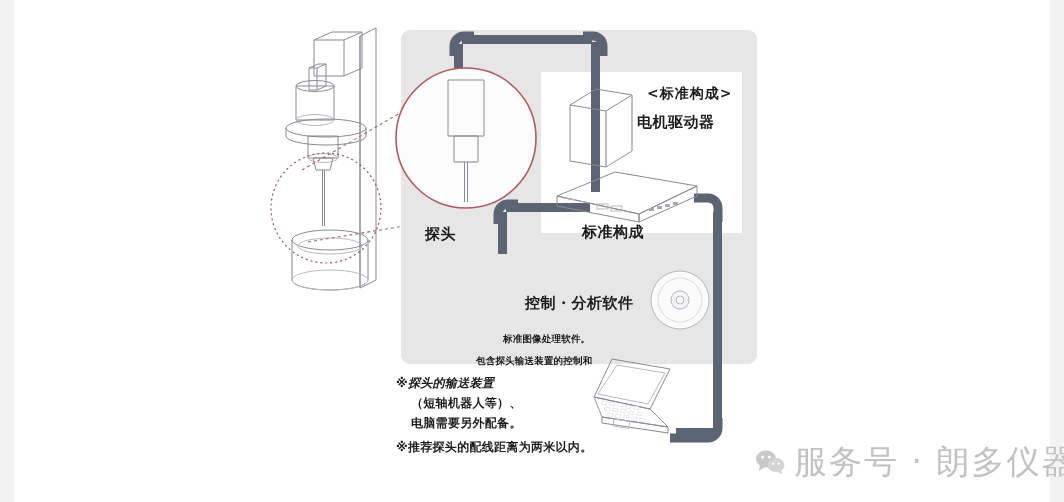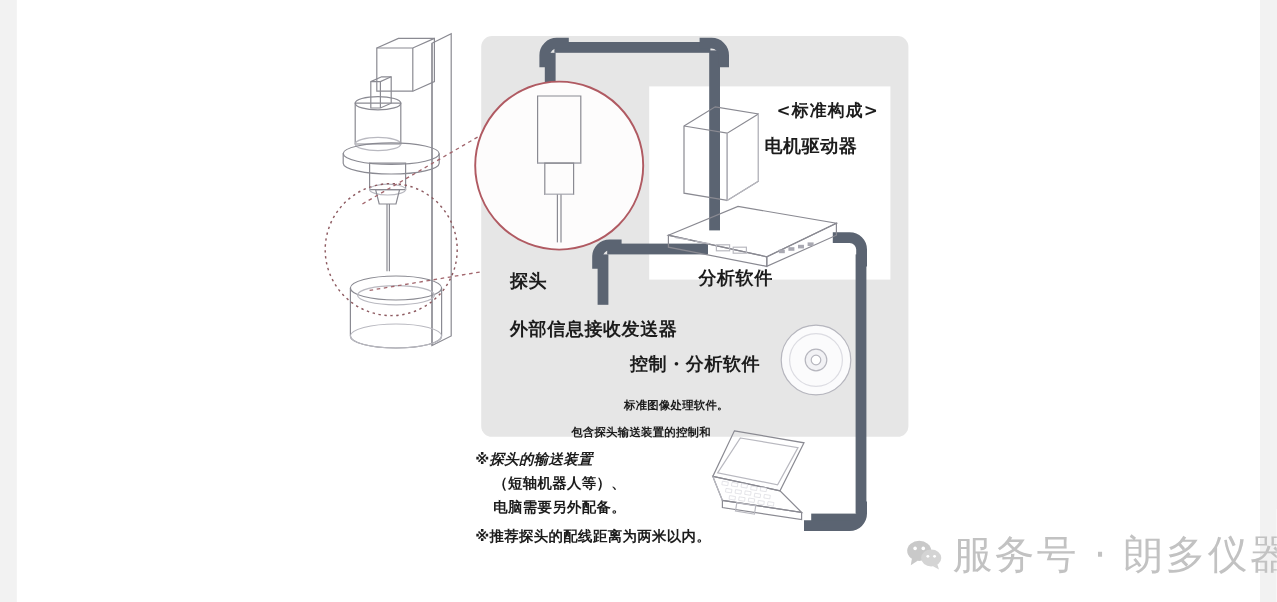--- a/index.html
+++ b/index.html
@@ -197,31 +197,30 @@
       <rect x="68" y="63" width="5" height="3" transform="rotate(9 68 63)"></rect>
     </g>
 
     <rect class="ln-l" x="42" y="64" width="16" height="7" fill="#f4f4f7" transform="rotate(9 42 64)"></rect>
   </svg>
 
   <div class="lbl title" style="left:647px;top:44px;margin-top:41px;">&lt;标准构成&gt;</div>
 
   <div class="lbl big" style="left:637px;top:113px;">电机驱动器</div>
 
-  <div class="lbl big" style="left:582px;top:223px;">分析软件</div>
+  <div class="lbl big" style="left:582px;top:223px;">标准构成</div>
 
   <div class="lbl big" style="left:425px;top:225px;">探头</div>
 
-  <div class="lbl big" style="left:425px;top:265px;">外部信息接收发送器</div>
 
   <div class="lbl big" style="left:525px;top:294px;">控制・分析软件</div>
 
   <div class="lbl small" style="left:476px;top:318px;margin-top:37px;">包含探头输送装置的控制和</div>
 
-  <div class="lbl small" style="left:520px;top:333px;text-align:center;">标准图像处理软件。</div>
+  <div class="lbl small" style="left:503px;top:333px;text-align:center;">标准图像处理软件。</div>
 
   <div class="lbl note" style="left:396px;top:376px;font-style:italic;">※探头的输送装置</div>
   <div class="lbl note" style="left:411px;top:396px;">（短轴机器人等）、</div>
   <div class="lbl note" style="left:411px;top:416px;">电脑需要另外配备。</div>
   <div class="lbl note" style="left:396px;top:440px;text-align:right;">※推荐探头的配线距离为两米以内。</div>
 
   <div id="watermark">
     <svg width="30" height="25" viewBox="0 0 30 25">
       <ellipse cx="11" cy="9" rx="10" ry="8.4" fill="#c9c9c9"></ellipse>
       <path d="M5 15 L4 21 L10 17 Z" fill="#c9c9c9"></path>

